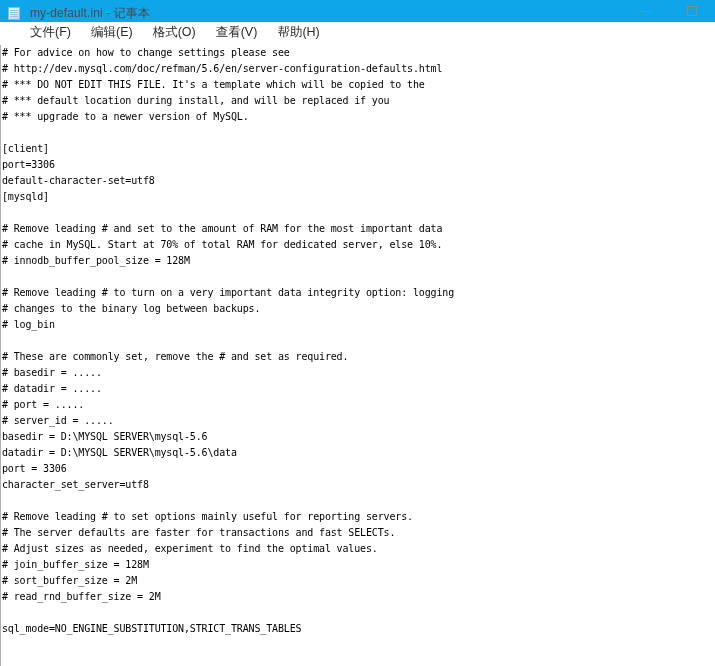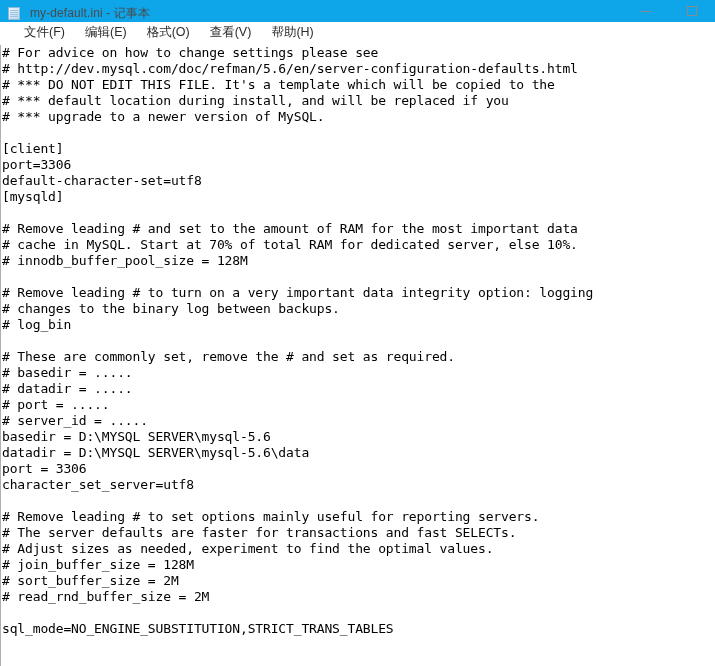--- a/index.html
+++ b/index.html
@@ -106,21 +106,21 @@
     display: block;
   }
 
   
   .menubar {
     height: 22px;
     min-height: 22px;
     background: #ffffff;
     display: flex;
     align-items: center;
-    padding-left: 14px;
+    padding-left: 20px;
     user-select: none;
   }
   .menu-item {
     font-size: 12.5px;
     color: #2b2b2b;
     padding: 2px 10px 3px 10px;
     white-space: nowrap;
     cursor: default;
   }
 
@@ -140,21 +140,21 @@
     width: 1px;
     background: #b0b0b0;
   }
   .editor {
     position: absolute;
     left: 2px;
     top: 0px;
     right: 0;
     bottom: 0;
     font-family: "DejaVu Sans Mono", "Liberation Mono", monospace;
-    font-size: 13px;
+    font-size: 10px;
     line-height: 16px;
     color: #000000;
     white-space: pre;
     overflow: hidden;
     letter-spacing: -0.15px;
   }
 
   
   .watermark {
     position: absolute;

